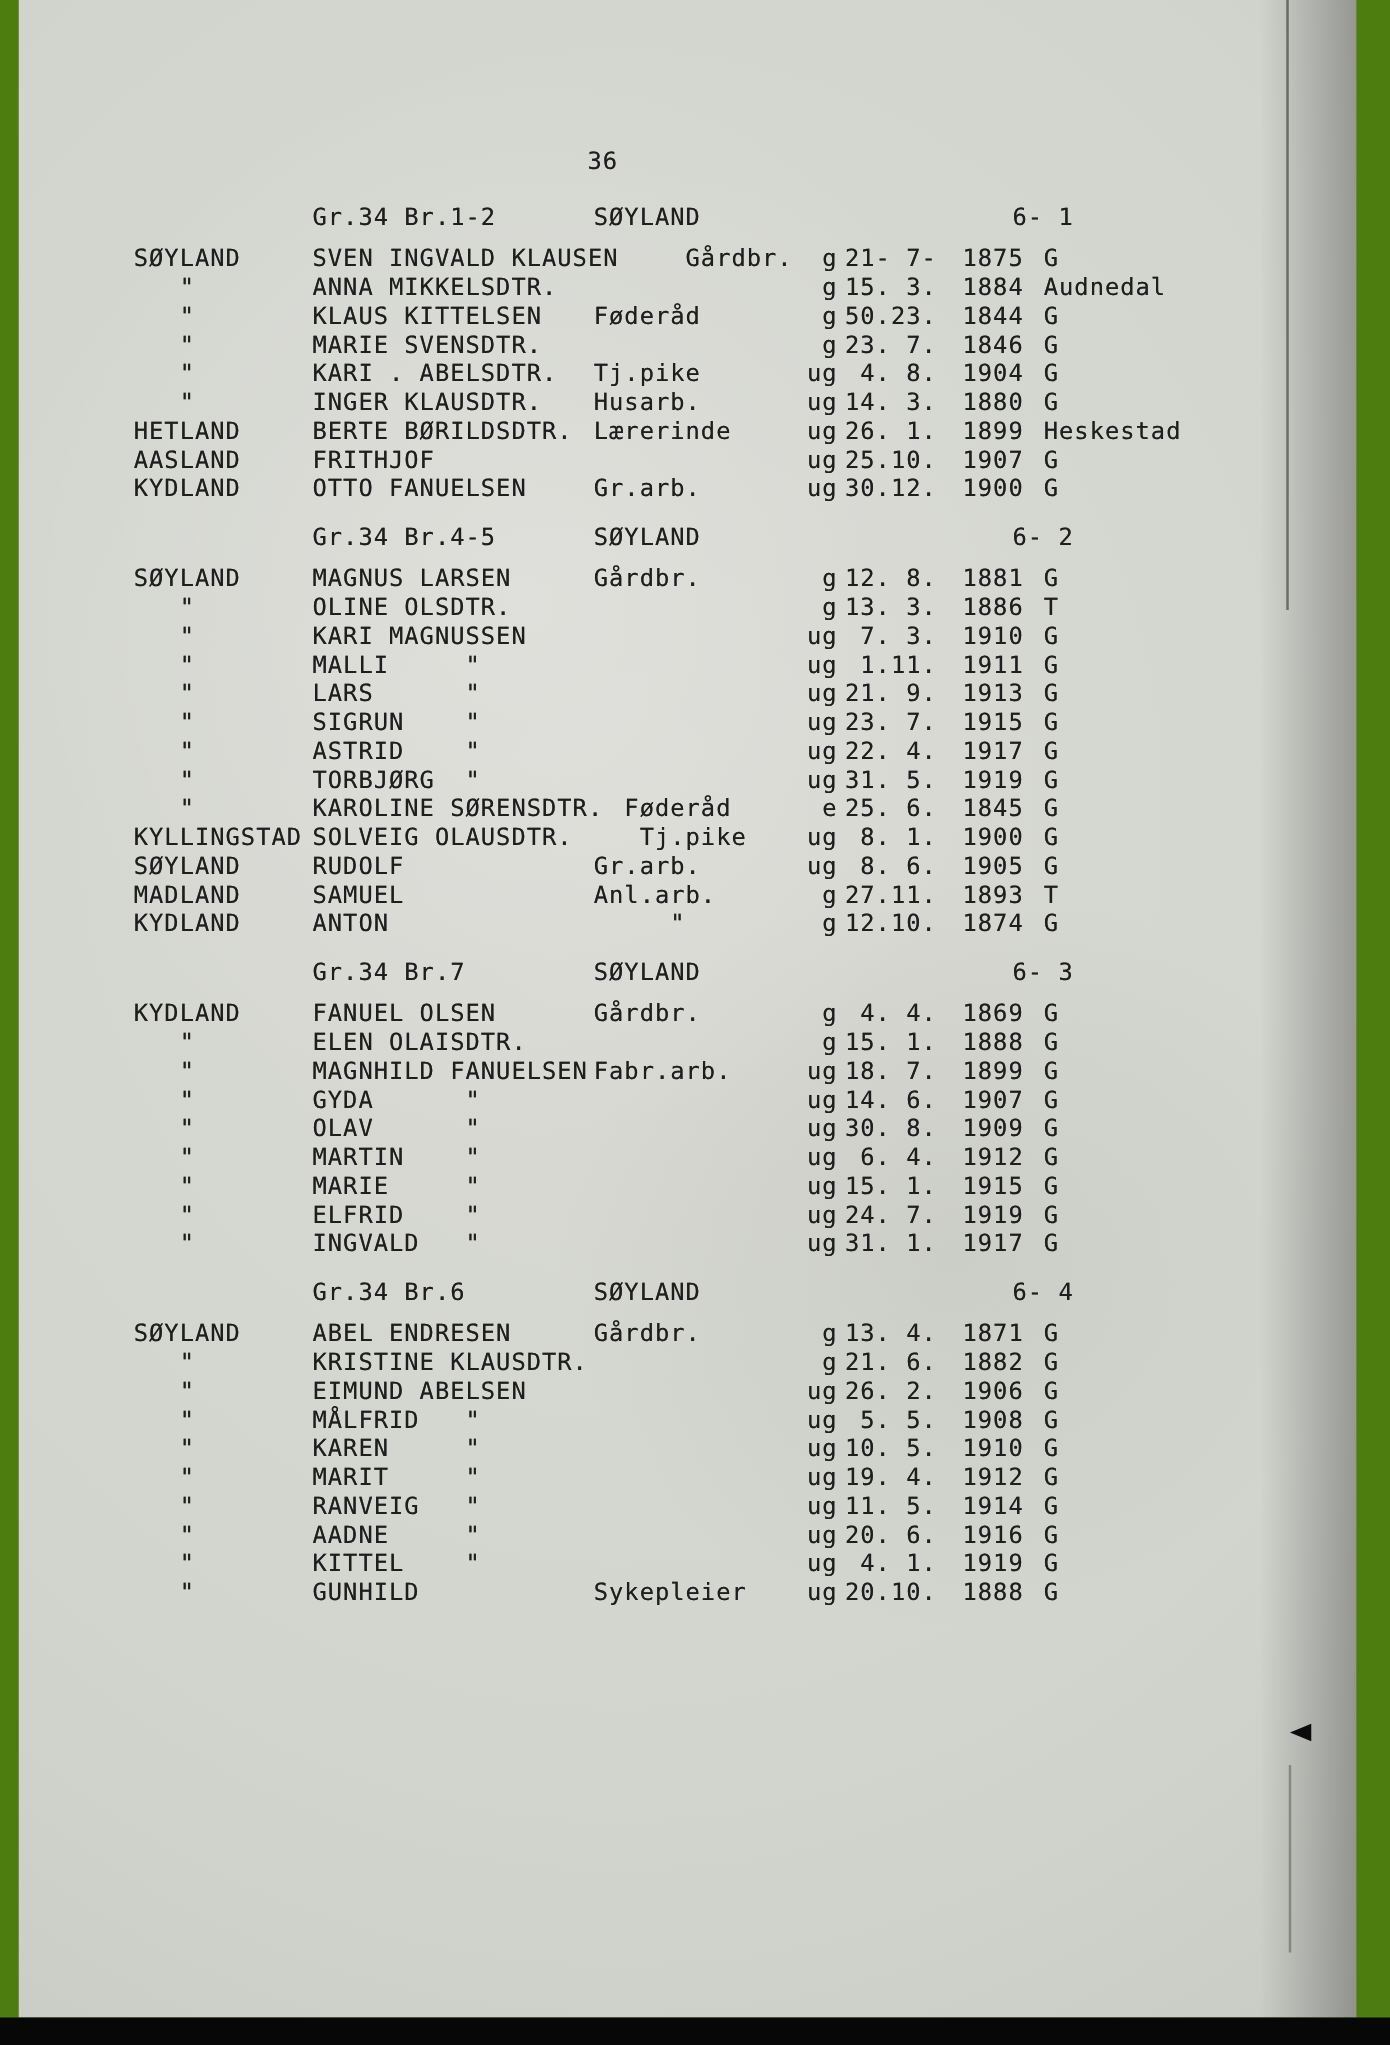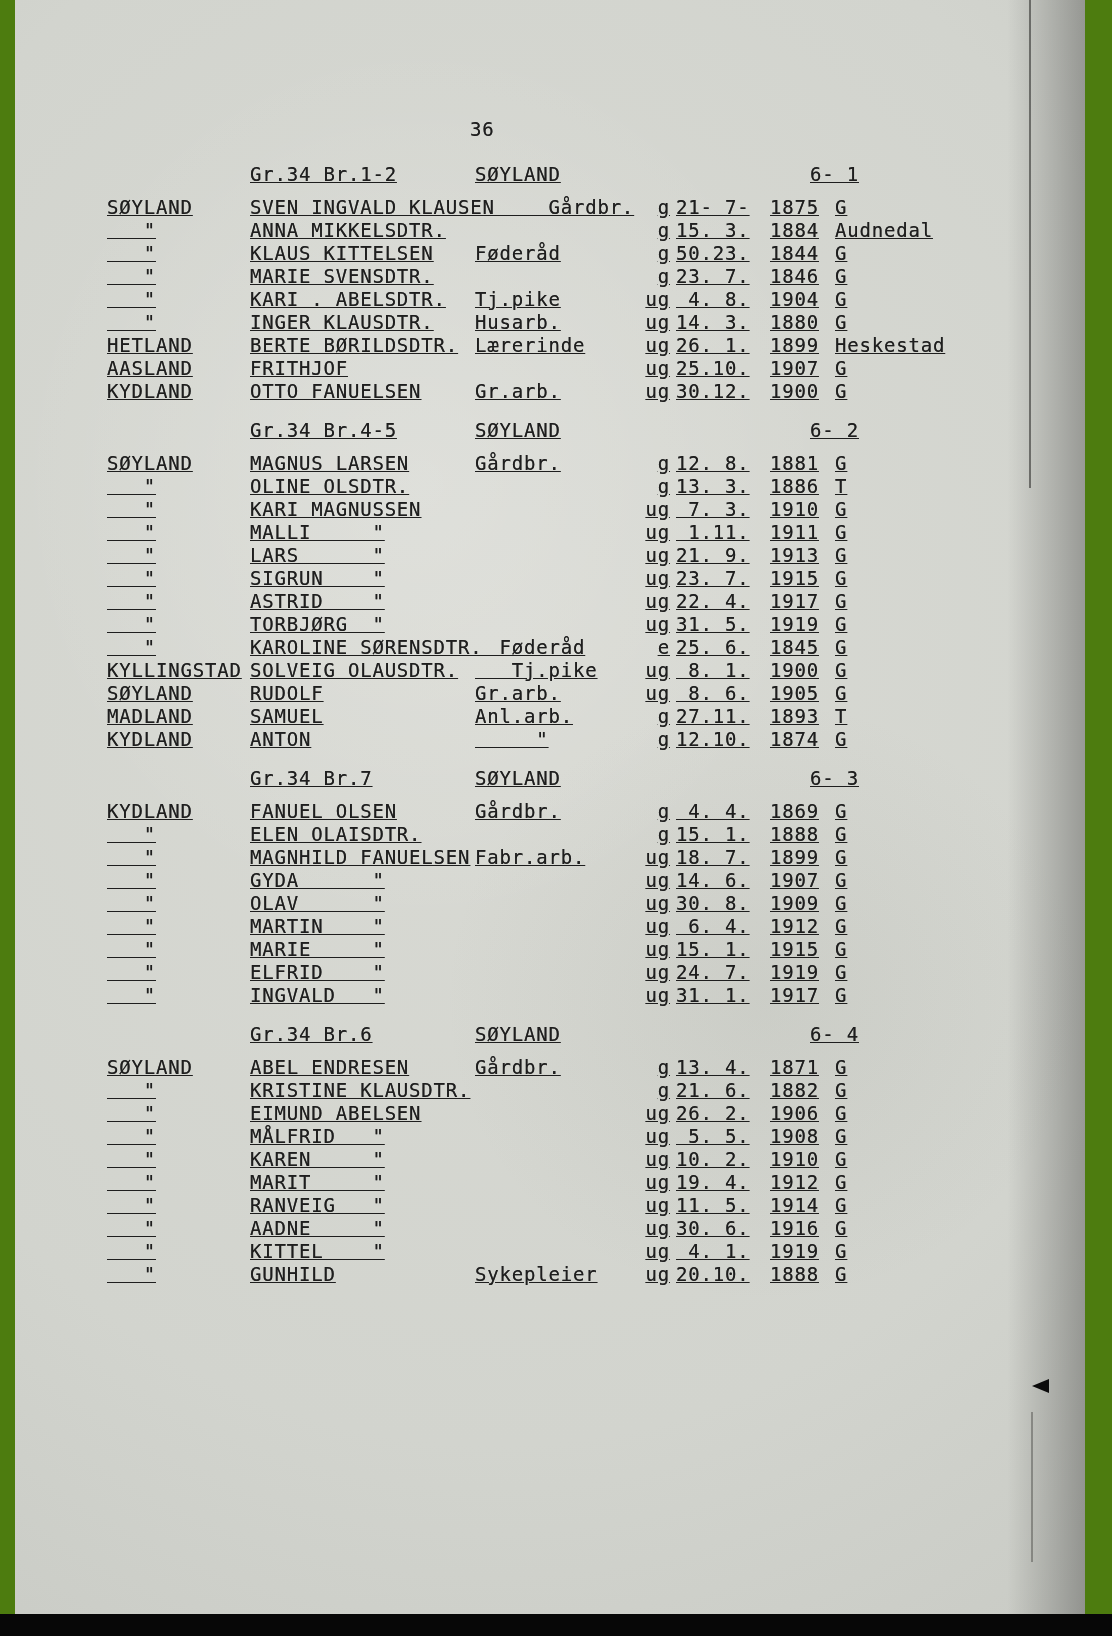--- a/index.html
+++ b/index.html
@@ -32,21 +32,21 @@
     border-top:7px solid transparent;border-bottom:7px solid transparent;
     border-right:17px solid #0b0b0b;
   }
   .content{
     position:absolute;left:92px;top:118px;width:930px;
     color:var(--ink,#1e1e1e);
     font-size:19px;line-height:23px;letter-spacing:0.8px;
     text-shadow:0 0 0.5px rgba(30,30,30,0.7);
   }
   .page-number{padding-left:363px;margin-bottom:22px;white-space:pre;}
-  .row{display:grid;grid-template-columns:143px 225px 165px 30px 100px 65px auto;text-decoration:underline;}
+  .row{display:grid;grid-template-columns:143px 225px 165px 30px 100px 65px auto;}
   .header-row{display:grid;grid-template-columns:143px 225px 335px auto;margin:16px 0 10px;}
   .census-section:first-of-type .header-row{margin-top:0;}
   .c{white-space:pre;overflow:visible;}
   .st{text-align:right;}
   .date{padding-left:6px;}
 </style>
 </head>
 <body>
 
 <div class="scan">
@@ -443,21 +443,21 @@
     <span class="c date"> 5. 5.</span>
     <span class="c year">1908</span>
     <span class="c note">G</span>
   </div>
 
   <div class="row">
     <span class="c place">   "</span>
     <span class="c name">KAREN     "</span>
     <span class="c occ"></span>
     <span class="c st">ug</span>
-    <span class="c date">10. 2.</span>
+    <span class="c date">10. 5.</span>
     <span class="c year">1910</span>
     <span class="c note">G</span>
   </div>
 
   <div class="row">
     <span class="c place">   "</span>
     <span class="c name">MARIT     "</span>
     <span class="c occ"></span>
     <span class="c st">ug</span>
     <span class="c date">19. 4.</span>
@@ -473,21 +473,21 @@
     <span class="c date">11. 5.</span>
     <span class="c year">1914</span>
     <span class="c note">G</span>
   </div>
 
   <div class="row">
     <span class="c place">   "</span>
     <span class="c name">AADNE     "</span>
     <span class="c occ"></span>
     <span class="c st">ug</span>
-    <span class="c date">30. 6.</span>
+    <span class="c date">20. 6.</span>
     <span class="c year">1916</span>
     <span class="c note">G</span>
   </div>
 
   <div class="row">
     <span class="c place">   "</span>
     <span class="c name">KITTEL    "</span>
     <span class="c occ"></span>
     <span class="c st">ug</span>
     <span class="c date"> 4. 1.</span>

